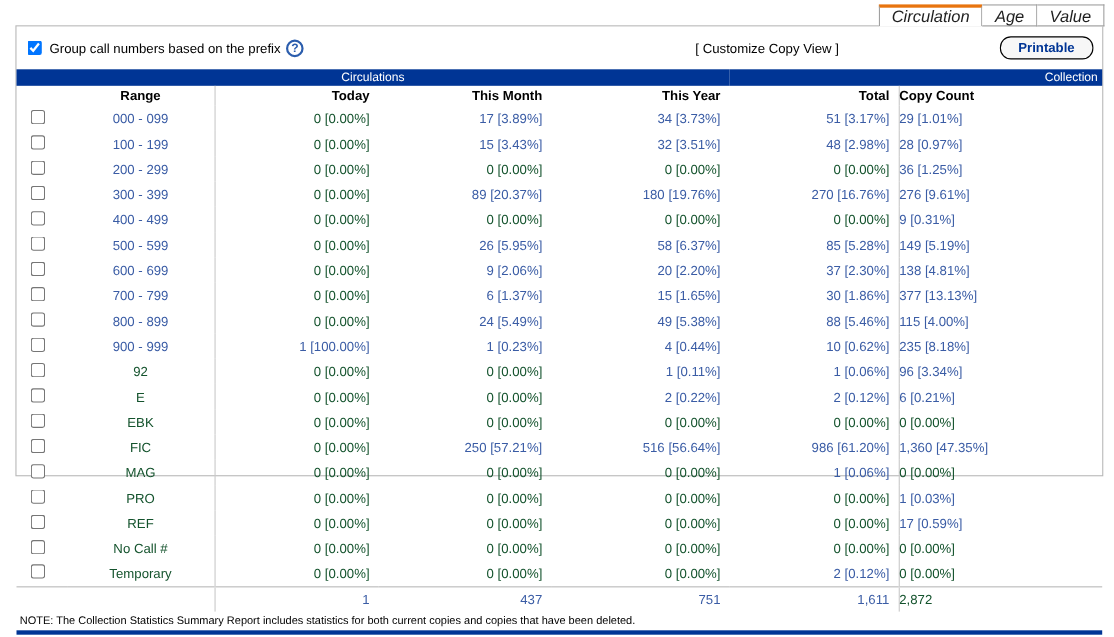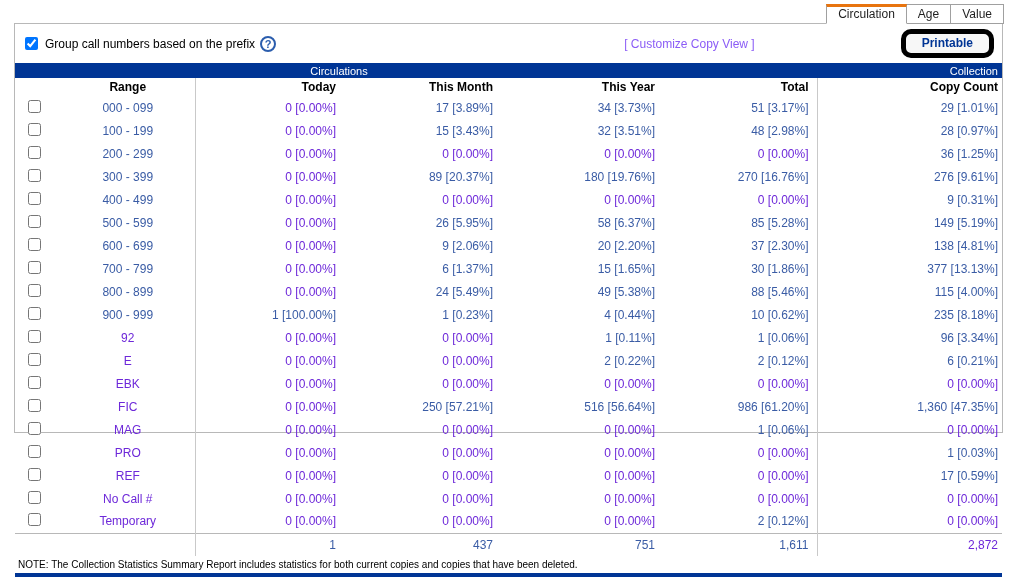--- a/index.html
+++ b/index.html
@@ -6,62 +6,62 @@
   html,body { background:#fff; }
   body {
     width:1013px; height:579px; position:relative; overflow:hidden;
     font-family:"Liberation Sans", sans-serif; font-size:12px; color:#000;
   }
 
   
   .tabs-row { position:absolute; top:4px; right:9px; display:flex; align-items:flex-end; z-index:3; }
   .tab {
     background:#fff; border:1px solid #a0a0a0; height:20px;
-    padding:2px 11px; font-size:12px; color:#1f1f1f; cursor:pointer; text-align:center;
+    padding:2px 11px; font-size:15px; color:#1f1f1f; cursor:pointer; text-align:center;font-style:italic;
   }
   .tab + .tab { border-left:none; }
   .tab.active { border-top:3px solid #E8740E; padding-top:0; border-bottom:1px solid #fff; }
 
   
   .panel {
     position:absolute; left:14px; top:23px; width:989px; height:410px;
     border:1px solid #b8b8b8; background:#fff;
   }
 
   
   .toolbar { height:39px; display:flex; align-items:center; padding:0 8px 0 10px; }
   .group-label { display:inline-flex; align-items:center; font-size:12px; cursor:default; }
   .group-label input { margin-right:7px; }
   .help-icon {
     width:16px; height:16px; margin-left:5px; border:2px solid #2B5DAD; border-radius:50%;
     color:#2B5DAD; font-weight:bold; font-size:11px; line-height:12px;
     display:inline-flex; align-items:center; justify-content:center; cursor:pointer;
   }
-  .customize-link { margin-left:auto; color:#8b5cf6; cursor:pointer; white-space:nowrap; }
+  .customize-link { margin-left:auto; color:#000000; cursor:pointer; white-space:nowrap; }
   .printable-btn {
-    margin-left:146px; background:#f7f7f7; border:5px solid #000000; border-radius:10px;
+    margin-left:146px; background:#f7f7f7; border:1px solid #000000; border-radius:10px;
     padding:2px 16px 3px; font-weight:bold; color:#003595; font-size:12px;
     font-family:"Liberation Sans", sans-serif; cursor:pointer;
   }
 
   
   table { border-collapse:collapse; width:987px; table-layout:fixed; }
   .section-row td { background:#003595; color:#fff; font-weight:normal; font-size:11px; height:15px; padding:0 4px; }
   .section-circ { text-align:center; }
   .section-coll { text-align:right; }
   .header-row td { font-weight:bold; font-size:12px; height:18px; vertical-align:middle; }
   .hd-range { text-align:center; }
   .val { text-align:right; padding-right:8px; }
-  .copy { text-align:right; padding-right:4px; }
+  .copy { text-align:left; padding-right:4px; }
   .div-r { border-right:1px solid #c9c9c9; }
   tbody td { height:23px; font-size:12px; vertical-align:middle; }
   .col-cb { padding-left:13px; }
   .cell-range { text-align:center;margin-top:41px; }
   .link { color:#3A5CA5; cursor:pointer; text-decoration:none; }
-  .plain { color:#6d28d9; }
+  .plain { color:#14532d; }
   tfoot td {
     border-top:1px solid #b8b8b8; height:23px; font-size:12px; vertical-align:middle;
   }
 
   
   .note { font-size:10px; color:#000; padding:3px 2px 1px 3px; }
   .bottom-bar { height:4px; background:#003595; margin-top:2px; width:100%; }
 </style>
 </head>
 <body>

